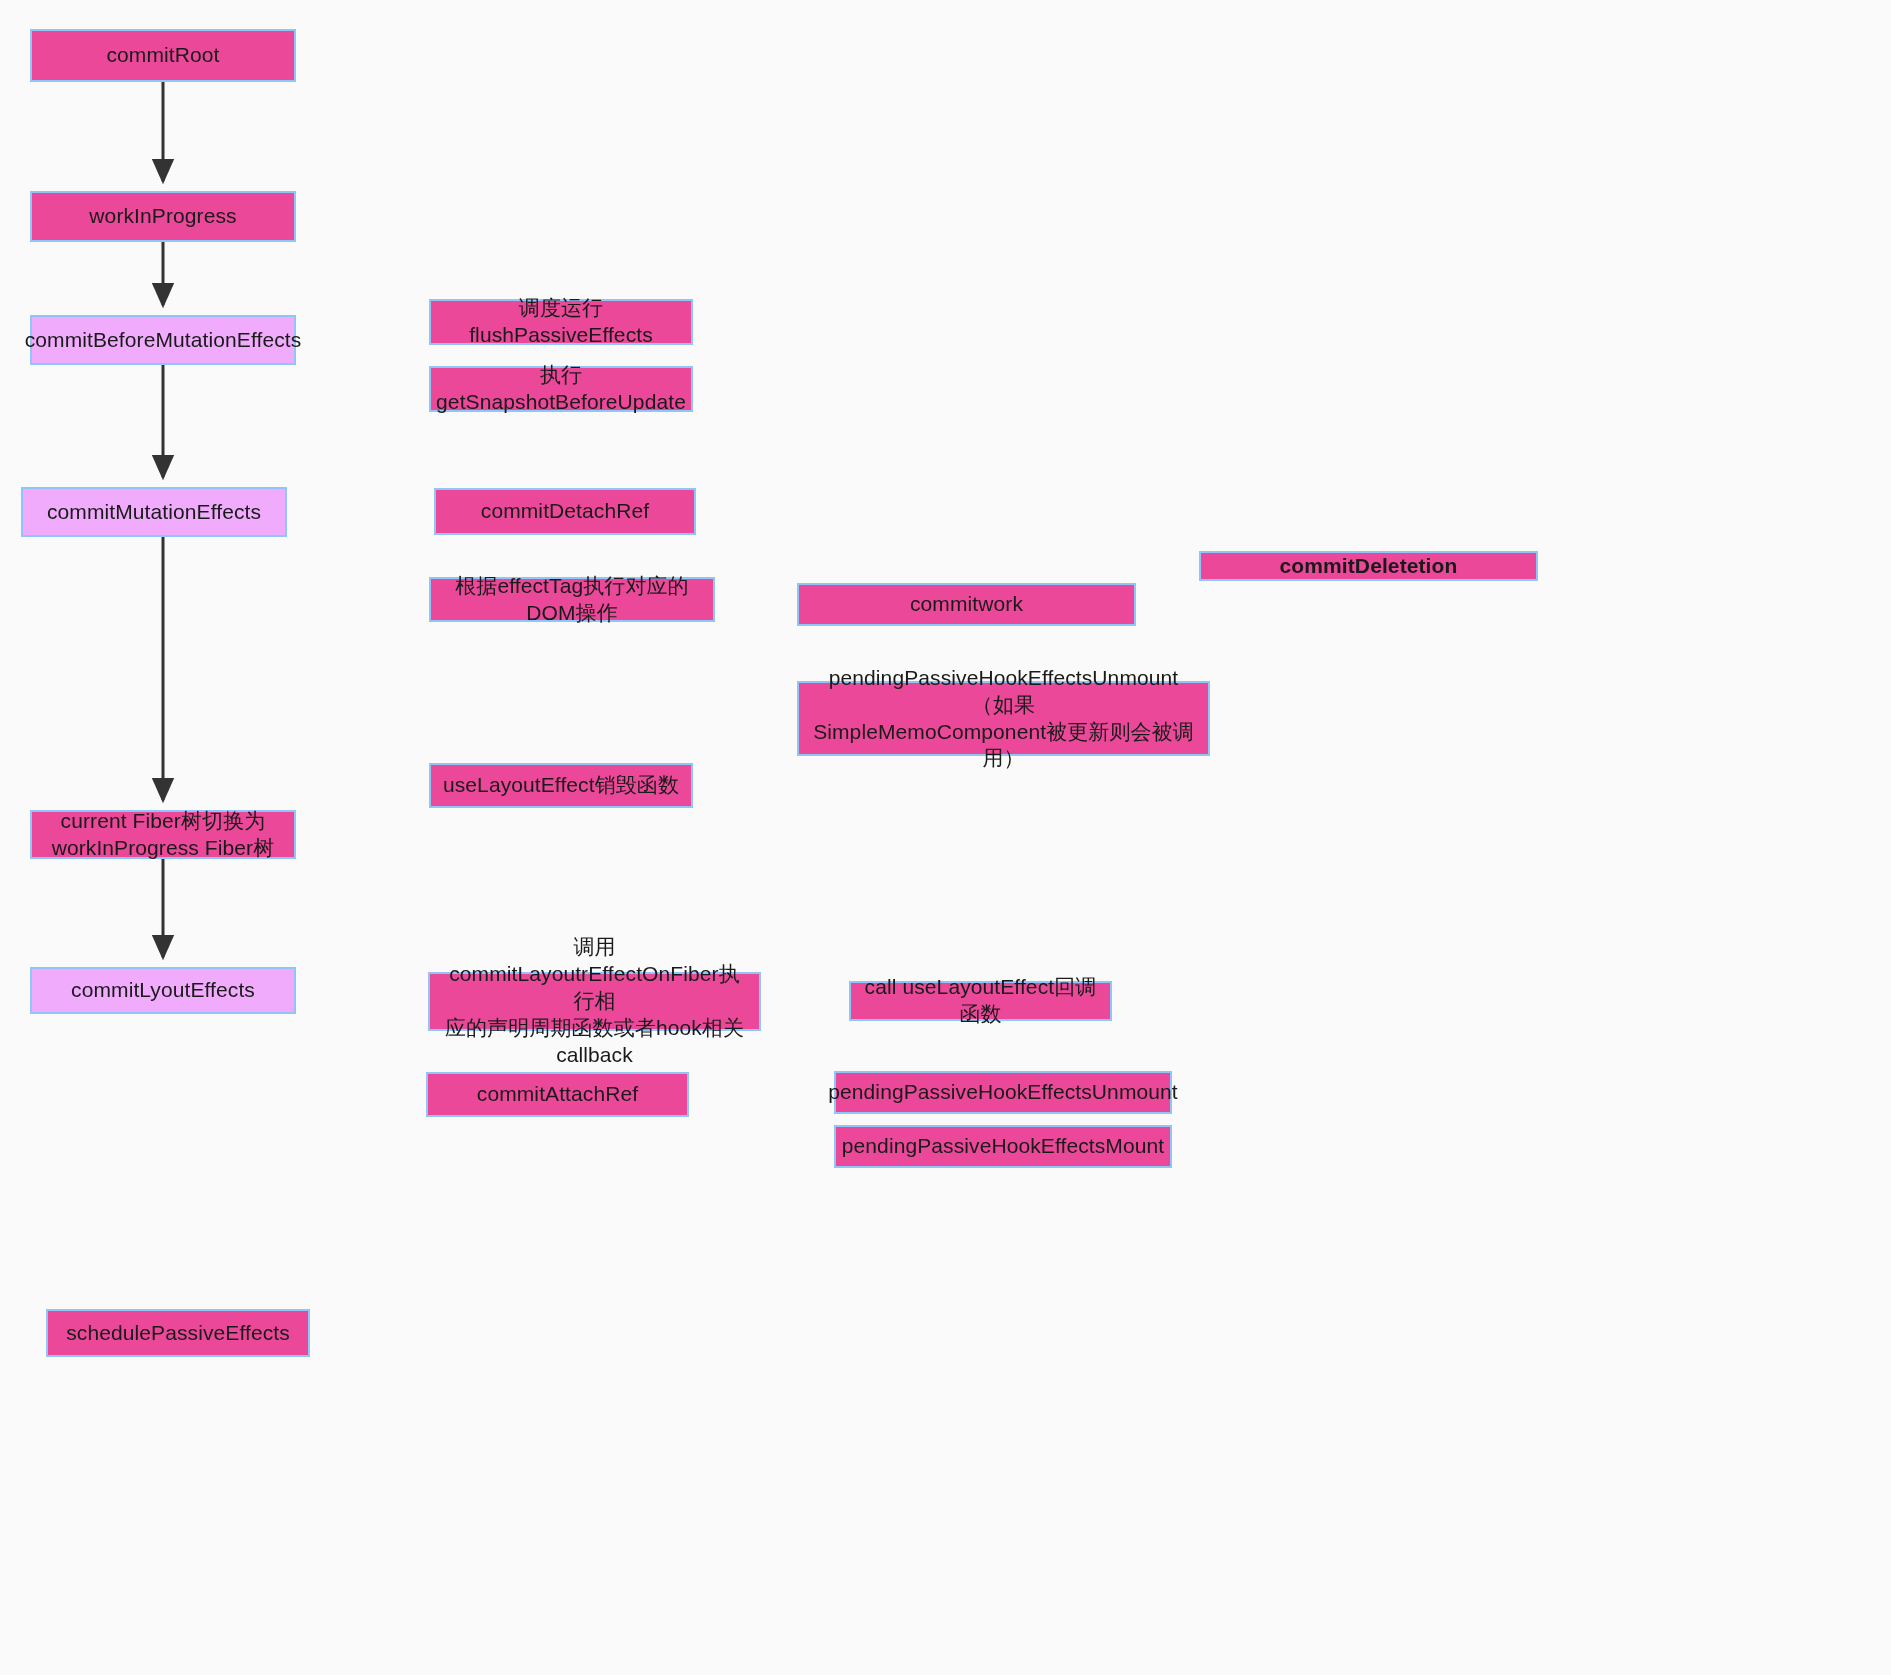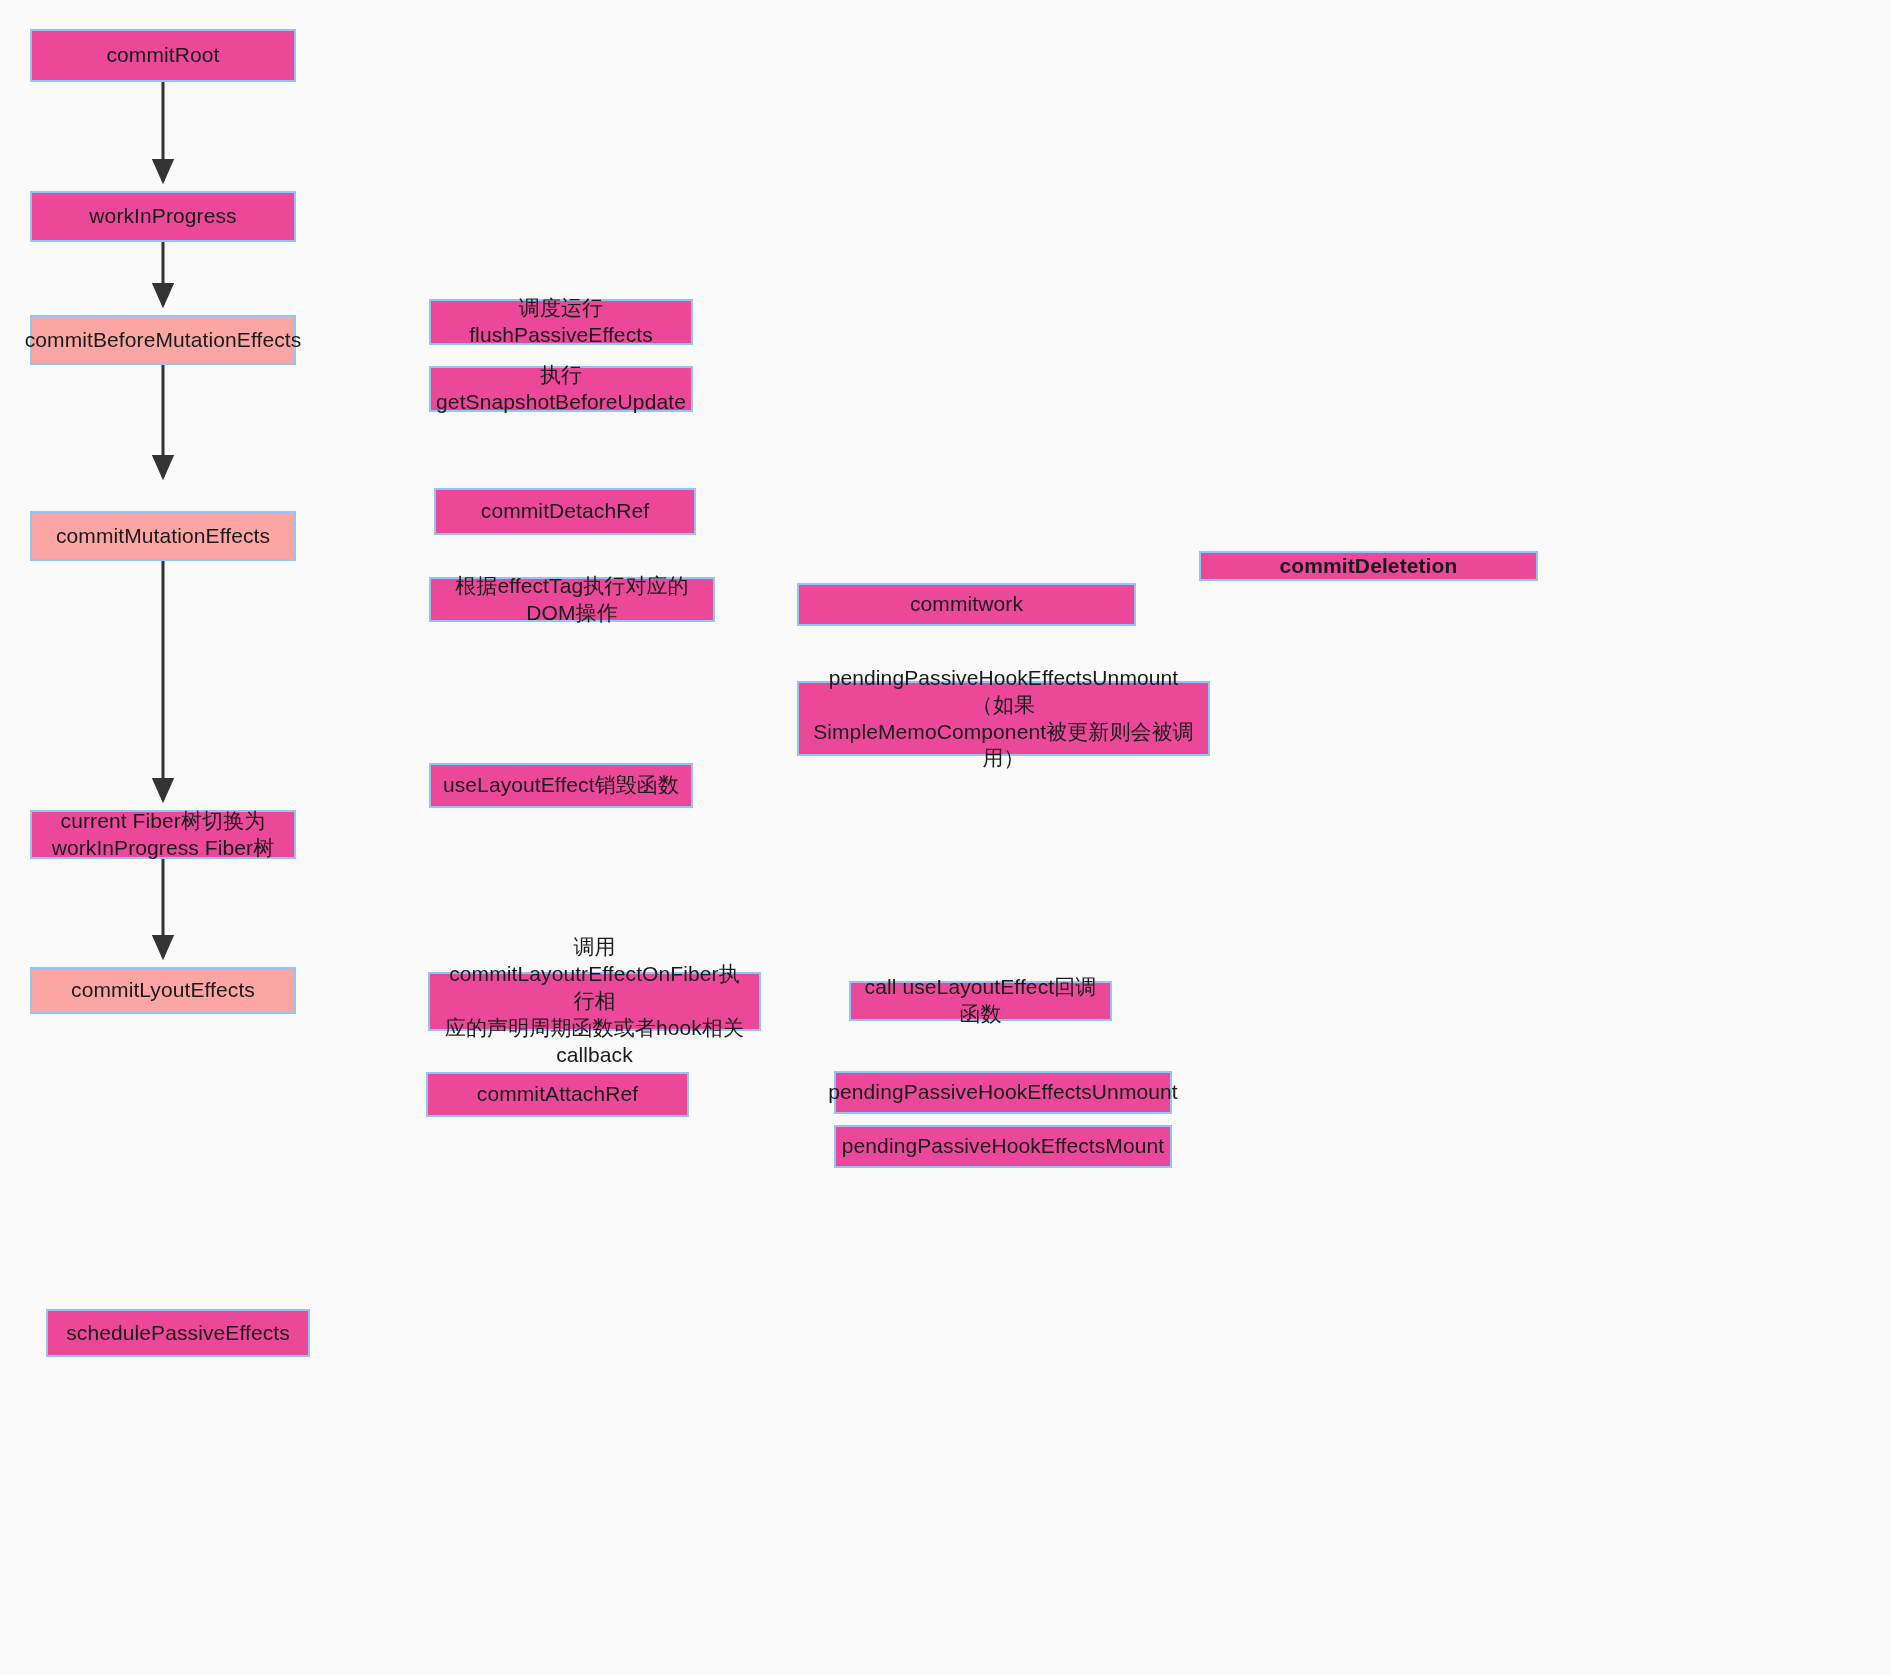--- a/index.html
+++ b/index.html
@@ -26,21 +26,21 @@
     align-items: center;
     justify-content: center;
     text-align: center;
     font-size: 21px;
     line-height: 1.28;
     padding: 4px 10px;
     white-space: pre-line;
     letter-spacing: 0.1px;
   }
   .node.purple {
-    background: #fca5a5;
+    background: #f0abfc;
   }
   svg.edges {
     position: absolute;
     left: 0;
     top: 0;
     width: 1891px;
     height: 1675px;
     pointer-events: none;
   }
 </style>
@@ -61,21 +61,21 @@
         <line x1="163" y1="537" x2="163" y2="800" stroke="#333333" stroke-width="3" marker-end="url(#arrowhead)"></line>
         <line x1="163" y1="859" x2="163" y2="957" stroke="#333333" stroke-width="3" marker-end="url(#arrowhead)"></line>
       </g>
   </svg>
   <div id="node-layer">
       <div class="node" style="left: 30px; top: 29px; width: 266px; height: 53px;">commitRoot</div>
       <div class="node" style="left: 30px; top: 191px; width: 266px; height: 51px;">workInProgress</div>
       <div class="node purple" style="left: 30px; top: 315px; width: 266px; height: 50px;">commitBeforeMutationEffects</div>
       <div class="node" style="left: 429px; top: 299px; width: 264px; height: 46px;">调度运行flushPassiveEffects</div>
       <div class="node" style="left: 429px; top: 366px; width: 264px; height: 46px;">执行getSnapshotBeforeUpdate</div>
-      <div class="node purple" style="left: 30px; top: 487px; width: 266px; height: 50px; margin-top: 24px;">commitMutationEffects</div>
+      <div class="node purple" style="left: 21px; top: 487px; width: 266px; height: 50px;">commitMutationEffects</div>
       <div class="node" style="left: 434px; top: 488px; width: 262px; height: 47px;">commitDetachRef</div>
       <div class="node" style="left: 429px; top: 577px; width: 286px; height: 45px;">根据effectTag执行对应的DOM操作</div>
       <div class="node" style="left: 797px; top: 583px; width: 339px; height: 43px;">commitwork</div>
       <div class="node" style="left: 1199px; top: 551px; width: 339px; height: 30px; font-weight: bold;">commitDeletetion</div>
       <div class="node" style="left: 797px; top: 681px; width: 413px; height: 75px;">pendingPassiveHookEffectsUnmount（如果
 SimpleMemoComponent被更新则会被调用）</div>
       <div class="node" style="left: 429px; top: 763px; width: 264px; height: 45px;">useLayoutEffect销毁函数</div>
       <div class="node" style="left: 30px; top: 810px; width: 266px; height: 49px;">current Fiber树切换为
 workInProgress Fiber树</div>
       <div class="node purple" style="left: 30px; top: 967px; width: 266px; height: 47px;">commitLyoutEffects</div>

